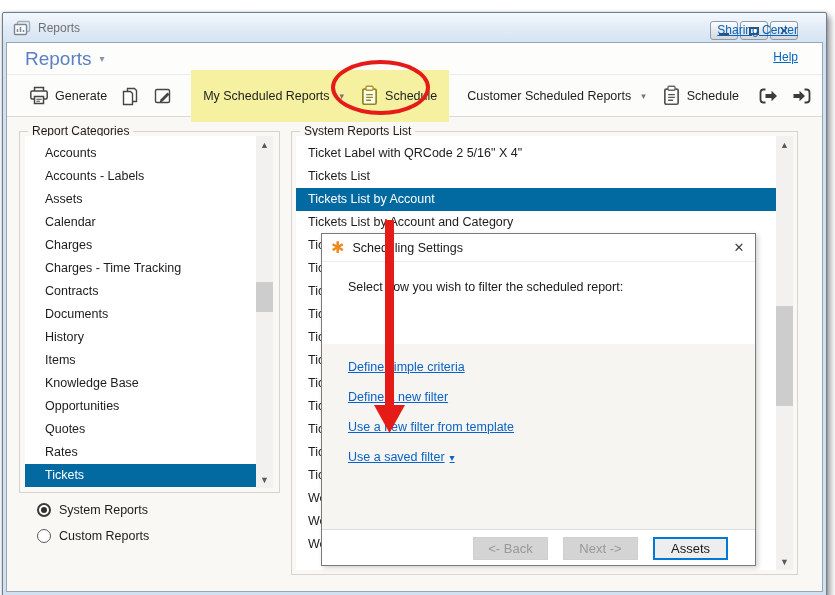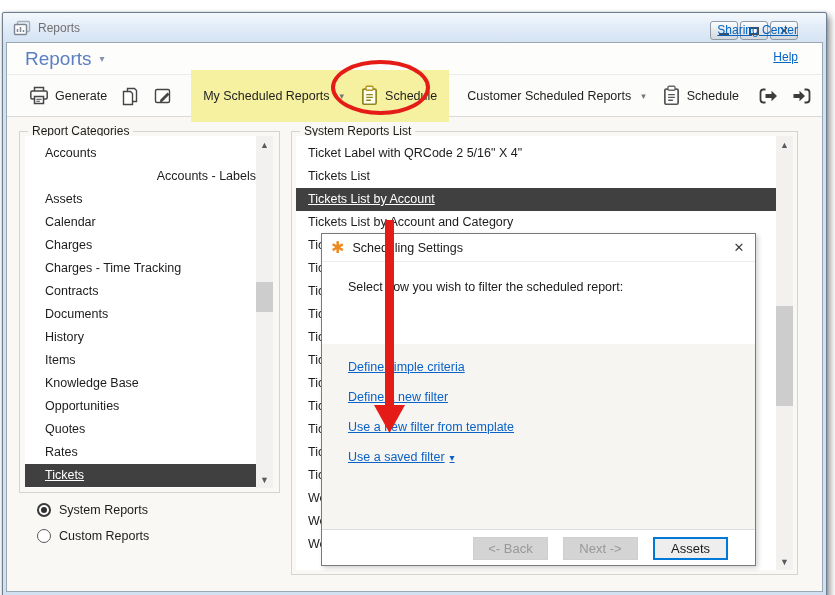--- a/index.html
+++ b/index.html
@@ -44,21 +44,21 @@
 
   
   .main{position:relative;flex:1;}
 
   .groupbox{position:absolute;border:1px solid #d6d4d1;background:transparent;}
   .group-label{position:absolute;top:-8px;left:8px;background:#f9f8f5;padding:0 4px;font-size:12px;color:#1b1b1b;}
 
   .listbox{position:absolute;background:#ffffff;}
   .lb-rows{position:absolute;inset:0;padding-top:6px;box-sizing:border-box;overflow:hidden;}
   .row{height:23px;line-height:23px;font-size:12.5px;color:#1c1c1c;white-space:nowrap;overflow:hidden;}
-  .row.selected{background:#404040;color:#ffffff;text-decoration:underline;}
+  .row.selected{background:#0369a1;color:#ffffff;}
 
   .sbar{position:absolute;top:0;bottom:0;width:17px;background:#f2f1f0;}
   .sbar .arr{position:absolute;left:0;width:17px;height:17px;display:flex;align-items:center;justify-content:center;
              font-size:9px;color:#5a5a5a;}
   .sbar .arr.up{top:0;} .sbar .arr.down{bottom:0;}
   .sbar .thumb{position:absolute;left:0;width:17px;background:#cdcdcd;}
 
   .radio-col{position:absolute;display:flex;flex-direction:column;gap:8px;}
   .radio-row{display:flex;align-items:center;gap:8px;font-size:12.5px;color:#1c1c1c;height:18px;}
   .radio-dot{width:14px;height:14px;border:1px solid #595959;border-radius:50%;background:#fff;
@@ -224,21 +224,21 @@
       </div>
 
       <div class="main">
 
         <div class="groupbox" style="left:12px;top:14px;width:259px;height:360px;">
           <span class="group-label">Report Categories</span>
           <div class="listbox" style="left:5px;top:4px;width:248px;height:352px;">
             <div class="lb-rows" style="right:17px;padding-left:0;">
 
             <div class="row" style="padding-left:20px;"><span>Accounts</span></div>
-                <div class="row" style="padding-left:20px;text-align:right;"><span>Accounts - Labels</span></div>
+                <div class="row" style="padding-left:20px;"><span>Accounts - Labels</span></div>
                 <div class="row" style="padding-left:20px;"><span>Assets</span></div>
                 <div class="row" style="padding-left:20px;"><span>Calendar</span></div>
                 <div class="row" style="padding-left:20px;"><span>Charges</span></div>
                 <div class="row" style="padding-left:20px;"><span>Charges - Time Tracking</span></div>
                 <div class="row" style="padding-left:20px;"><span>Contracts</span></div>
                 <div class="row" style="padding-left:20px;"><span>Documents</span></div>
                 <div class="row" style="padding-left:20px;"><span>History</span></div>
                 <div class="row" style="padding-left:20px;"><span>Items</span></div>
                 <div class="row" style="padding-left:20px;"><span>Knowledge Base</span></div>
                 <div class="row" style="padding-left:20px;"><span>Opportunities</span></div>

